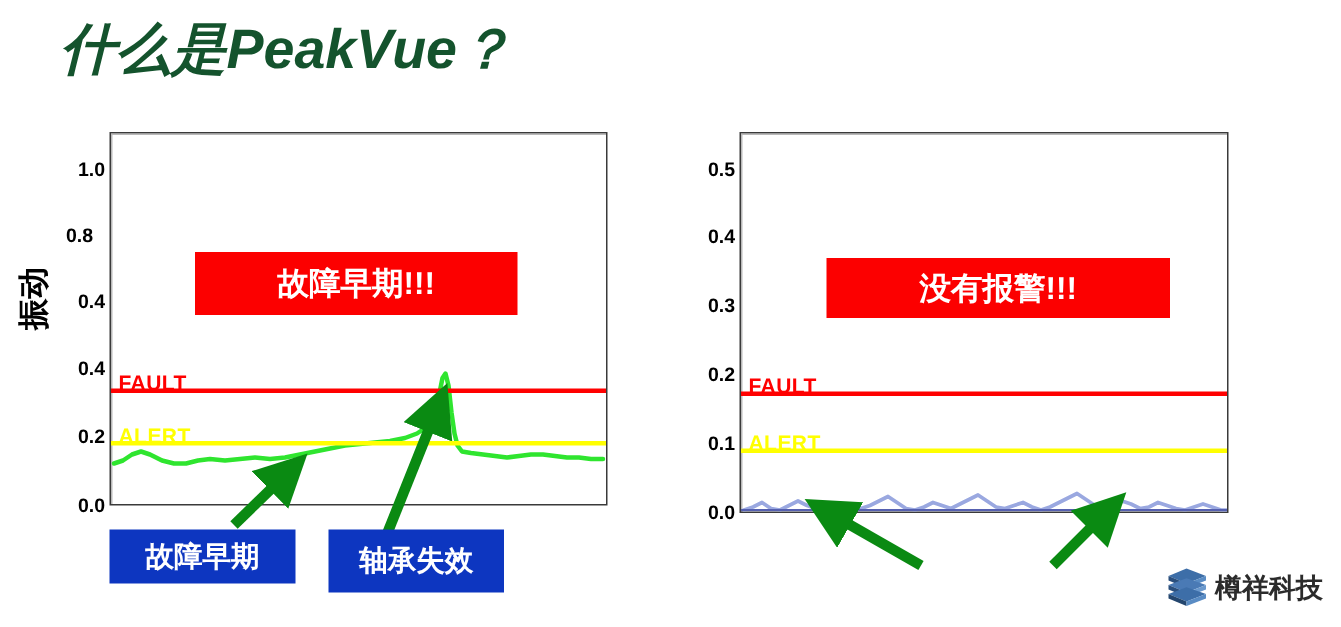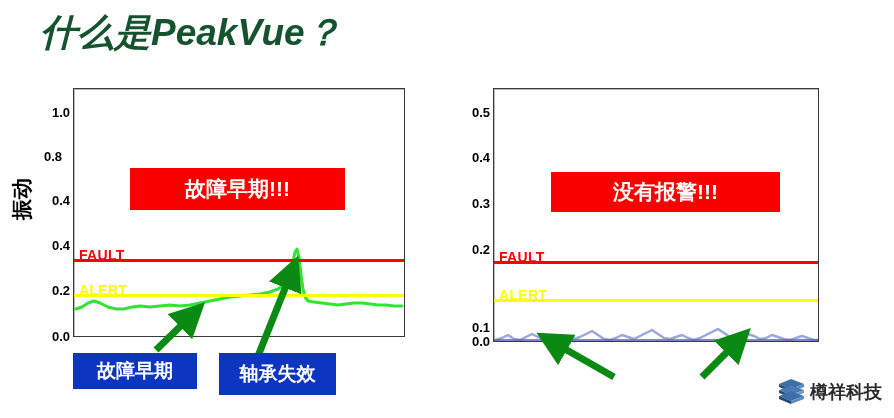--- a/index.html
+++ b/index.html
@@ -114,21 +114,21 @@
   <div class="tick left" style="left:36px;top:149px;text-align:center;">0.8</div>
   <div class="tick left" style="left:36px;top:193px;">0.4</div>
   <div class="tick left" style="left:36px;top:238px;">0.4</div>
   <div class="tick left" style="left:36px;top:283px;">0.2</div>
   <div class="tick left" style="left:36px;top:329px;">0.0</div>
 
   <div class="tick right" style="left:456px;top:105px;">0.5</div>
   <div class="tick right" style="left:456px;top:150px;">0.4</div>
   <div class="tick right" style="left:456px;top:196px;">0.3</div>
   <div class="tick right" style="left:456px;top:242px;">0.2</div>
-  <div class="tick right" style="left:456px;top:288px;margin-top:32px;">0.1</div>
+  <div class="tick right" style="left:456px;top:288px;">0.1</div>
   <div class="tick right" style="left:456px;top:334px;">0.0</div>
 
   <div class="plot" id="plot-left">
     <div class="plot-clip">
       
       <div class="thresh fault" style="top:170px;"></div>
       <div class="thresh alert" style="top:205px;"></div>
       <div class="thresh-label fault" style="left:5px;top:158px;">FAULT</div>
       <div class="thresh-label alert" style="left:5px;top:193px;">ALERT</div>
 

